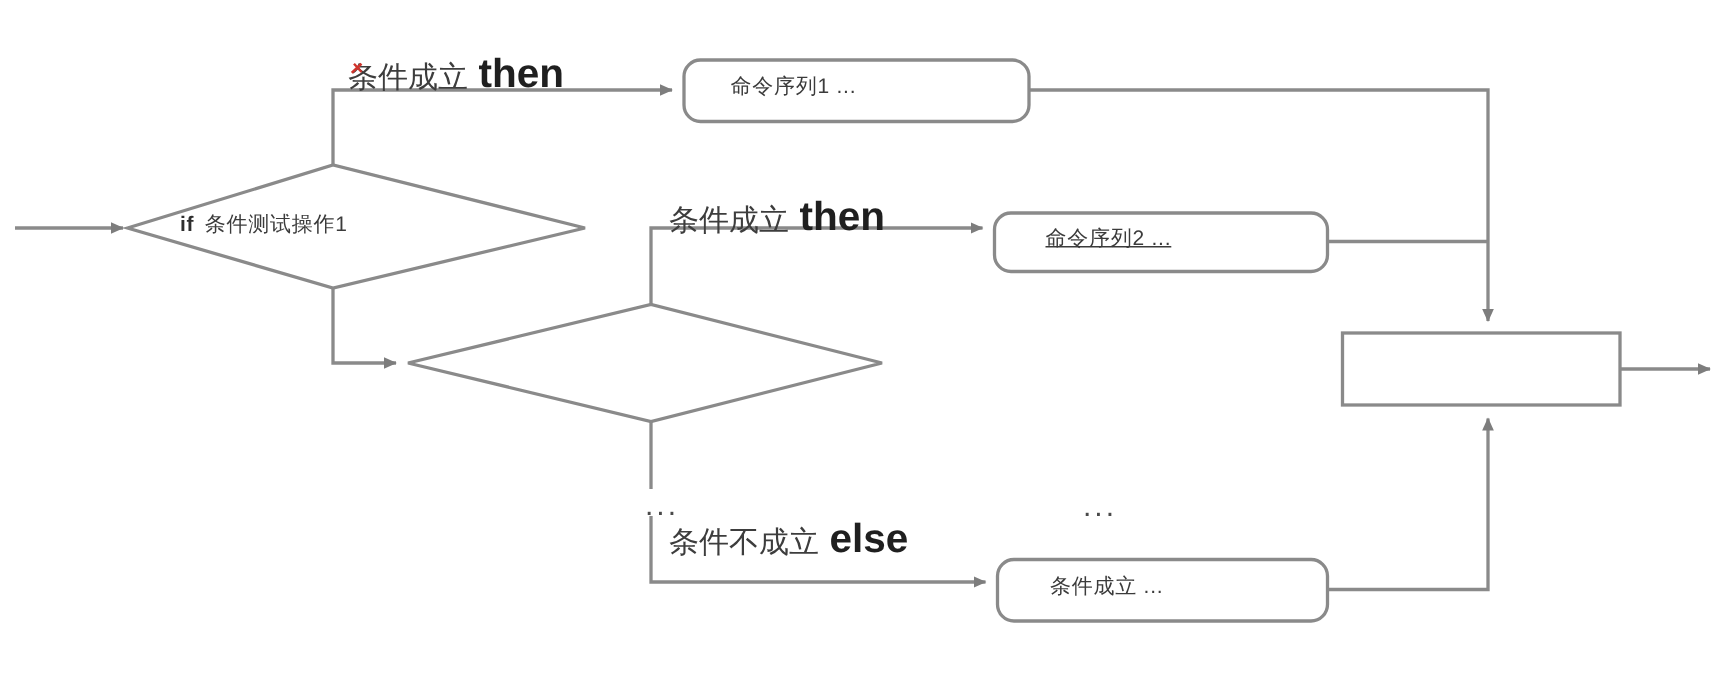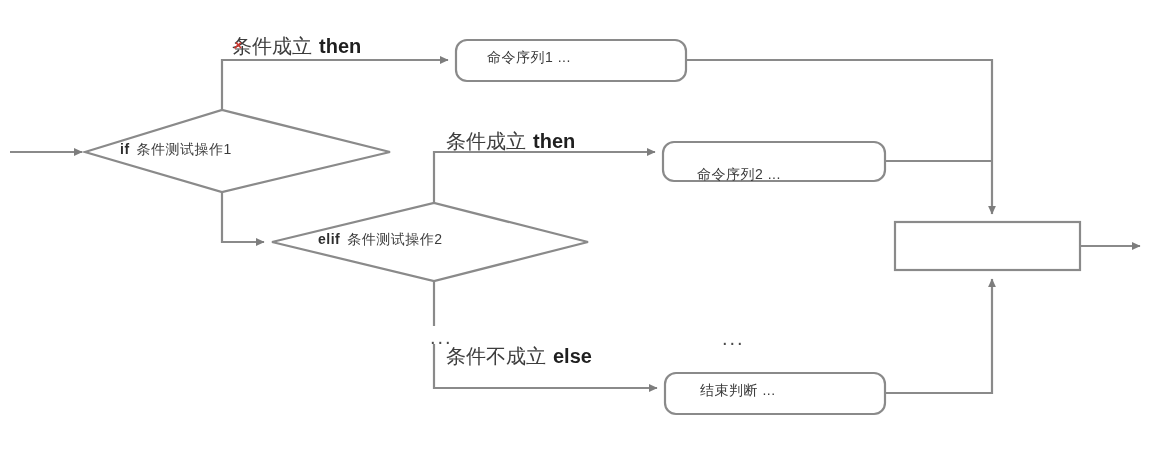--- a/index.html
+++ b/index.html
@@ -41,21 +41,21 @@
     position: absolute;
     white-space: nowrap;
     color: #3d3d3d;
     font-size: 20px;
     line-height: 1;
   }
   .edge-label .kw {
     font-weight: bold;
     color: #1f1f1f;
     margin-left: 7px;
-    font-size: 20px;
+    font-size: 27px;
   }
   .dots {
     position: absolute;
     color: #4a4a4a;
     font-size: 20px;
     line-height: 1;
     letter-spacing: 2px;
     white-space: nowrap;
   }
   .red-mark {
@@ -109,29 +109,26 @@
       <path d="M885,393 L992,393 L992,279" marker-end="url(#arrow)"></path>
 
       <line x1="1080" y1="246" x2="1140" y2="246" marker-end="url(#arrow)"></line>
     </g>
   </svg>
 
   <div class="node-label" style="left:120px; top:142px;text-align:center;">
     <span class="kw">if</span><span>条件测试操作1</span>
   </div>
 
-  <div class="node-label" style="left:318px; top:232px;">
-    <span class="kw">elif</span><span>条件测试操作2</span>
-  </div>
 
   <div class="node-label" style="left:487px; top:50px;">命令序列1 ...</div>
 
-  <div class="node-label" style="left:697px; top:167px;">命令序列2 ...</div>
+  <div class="node-label" style="left:697px; top:151px;text-decoration:underline;">命令序列2 ...</div>
 
-  <div class="node-label" style="left:700px; top:383px;">结束判断 ...</div>
+  <div class="node-label" style="left:700px; top:383px;">条件成立 ...</div>
 
 
   <div class="edge-label" style="left:232px; top:36px;">
     <span>条件成立</span><span class="kw">then</span>
   </div>
 
   <div class="edge-label" style="left:446px; top:131px;">
     <span>条件成立</span><span class="kw">then</span>
   </div>
 

